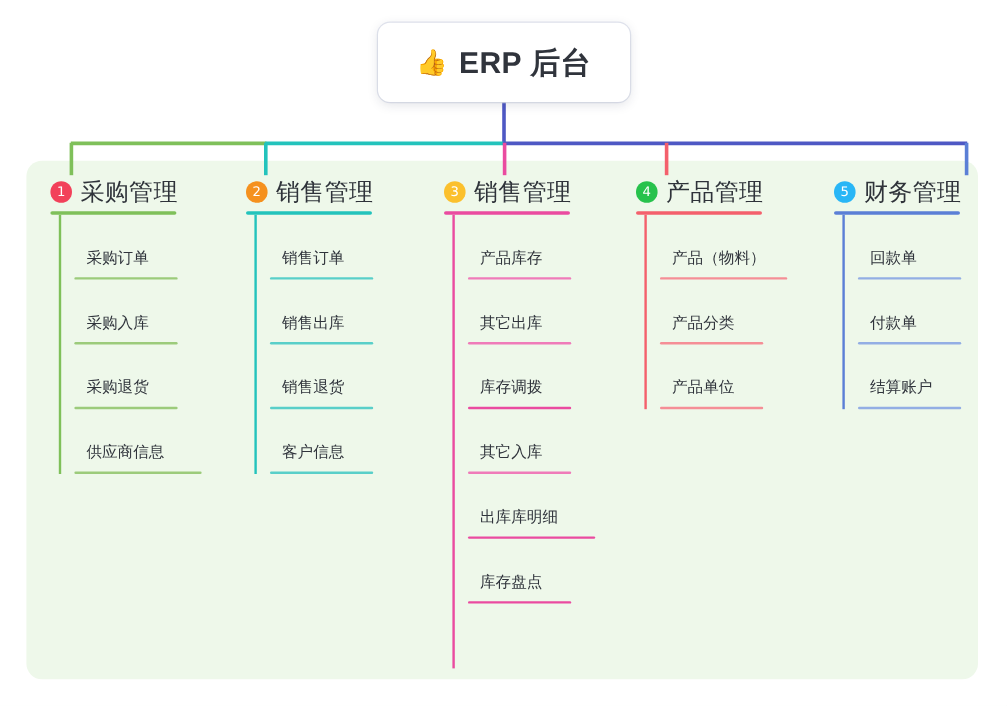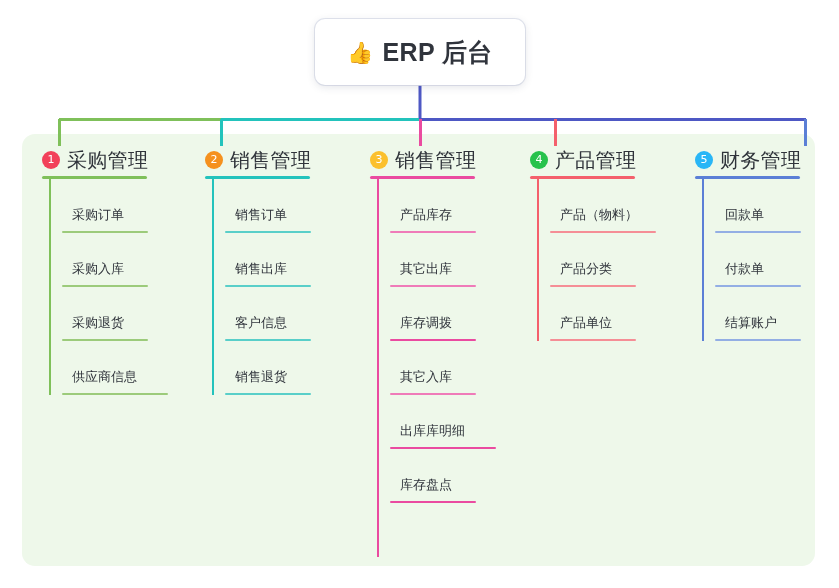--- a/index.html
+++ b/index.html
@@ -204,25 +204,25 @@
       <div class="spine" style="background:#23c3bc;height:216px;"></div>
       <div class="item">
         <span class="item-label">销售订单</span>
         <span class="item-rule" style="background:#59cfc9;"></span>
       </div>
       <div class="item">
         <span class="item-label">销售出库</span>
         <span class="item-rule" style="background:#59cfc9;"></span>
       </div>
       <div class="item">
+        <span class="item-label">销售退货</span>
+        <span class="item-rule" style="background:#59cfc9;"></span>
+      </div>
+      <div class="item">
         <span class="item-label">客户信息</span>
-        <span class="item-rule" style="background:#59cfc9;"></span>
-      </div>
-      <div class="item">
-        <span class="item-label">销售退货</span>
         <span class="item-rule" style="background:#59cfc9;"></span>
       </div>
     </div>
   </div>
 
   <div class="column" style="left:370px;">
     <div class="col-head">
       <span class="badge" style="background:#fbc02d;">3</span>
       <span class="col-title">销售管理</span>
     </div>

